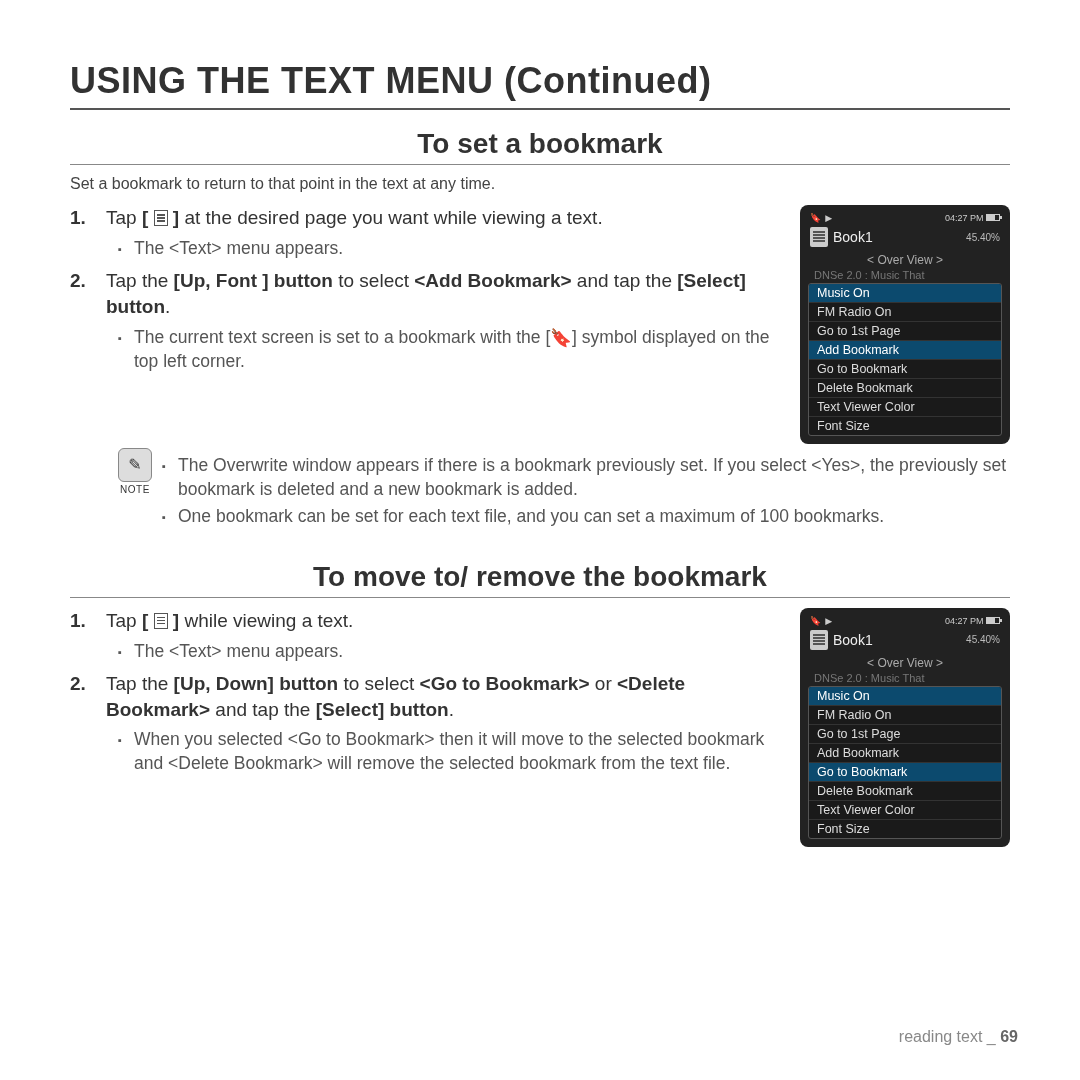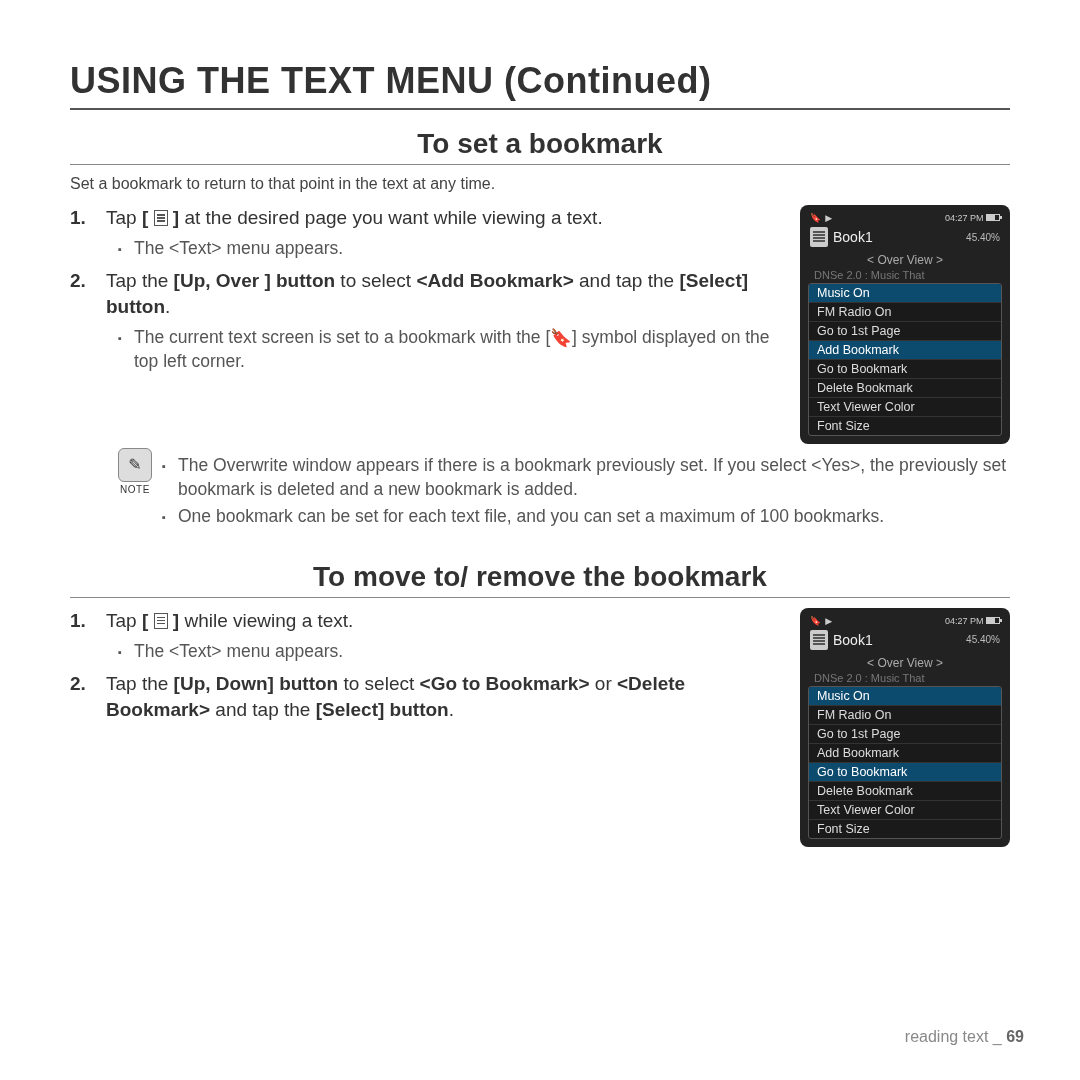--- a/index.html
+++ b/index.html
@@ -32,21 +32,21 @@
   .dev-pct { font-size: 10px; color: #bbb; }
   .dev-overview { text-align: center; color: #aaa; font-size: 12px; margin: 4px 0 2px 0; }
   .dev-faint { color: #777; font-size: 11px; padding-left: 6px; }
   .dev-menu { background: #1a1a1a; border: 1px solid #555; border-radius: 3px; margin-top: 2px; overflow: hidden; }
   .dev-item { padding: 2px 8px; font-size: 12.5px; color: #ddd; border-bottom: 1px solid #333; }
   .dev-item:last-child { border-bottom: none; }
   .dev-item.sel { background: #0c4a6e; color: #fff; }
   .glyph-box { display: inline-block; border: 1.5px solid #555; width: 14px; height: 16px; vertical-align: -2px; position: relative; }
   .glyph-box::before { content: ""; position: absolute; left: 2px; right: 2px; top: 3px; height: 1.5px; background: #555; box-shadow: 0 3px 0 #555, 0 6px 0 #555; }
   .glyph-clip { display: inline-block; vertical-align: -1px; }
-  .footer { position: absolute; bottom: 34px; right: 56px; font-size: 16px; color: #888; }
+  .footer { position: absolute; bottom: 34px; right: 62px; font-size: 16px; color: #888; }
   .footer .pn { font-weight: bold; color: #666; }
   .batt { display: inline-block; width: 14px; height: 7px; border: 1px solid #ccc; position: relative; }
   .batt::after { content: ""; position: absolute; right: -3px; top: 1px; width: 2px; height: 3px; background: #ccc; }
   .batt-fill { display: block; background: #ccc; height: 100%; }
   .section2 { margin-top: 26px; }
 </style>
 </head>
 <body>
 
 <div class="page">
@@ -58,21 +58,21 @@
   <div class="flex">
     <div class="text-col">
       <ol class="steps">
         <li>
           <span>Tap </span><b><span>[ </span><span class="glyph-box"></span><span> ]</span></b><span> at the desired page you want while viewing a text.</span>
           <ul class="sub">
             <li>The &lt;Text&gt; menu appears.</li>
           </ul>
         </li>
         <li>
-          <span>Tap the </span><b>[Up, Over ] button</b><span> to select </span><b>&lt;Add Bookmark&gt;</b><span> and tap the </span><b>[Select] button</b><span>.</span>
+          <span>Tap the </span><b>[Up, Font ] button</b><span> to select </span><b>&lt;Add Bookmark&gt;</b><span> and tap the </span><b>[Select] button</b><span>.</span>
           <ul class="sub">
             <li>
               <span>The current text screen is set to a bookmark with the [</span><span class="glyph-clip">🔖</span><span>] symbol displayed on the top left corner.</span>
             </li>
           </ul>
         </li>
       </ol>
     </div>
 
     <div class="device">
@@ -127,20 +127,23 @@
       <div class="text-col">
         <ol class="steps">
           <li>
             <span>Tap </span><b><span>[ </span><span class="glyph-box"></span><span> ]</span></b><span> while viewing a text.</span>
             <ul class="sub">
               <li>The &lt;Text&gt; menu appears.</li>
             </ul>
           </li>
           <li>
             <span>Tap the </span><b>[Up, Down] button</b><span> to select </span><b>&lt;Go to Bookmark&gt;</b><span> or </span><b>&lt;Delete Bookmark&gt;</b><span> and tap the </span><b>[Select] button</b><span>.</span>
+            <ul class="sub">
+              <li>When you selected &lt;Go to Bookmark&gt; then it will move to the selected bookmark and &lt;Delete Bookmark&gt; will remove the selected bookmark from the text file.</li>
+            </ul>
           </li>
         </ol>
       </div>
 
       <div class="device">
         <div class="dev-status">
           <span class="left">
               <span>🔖</span>
               <span>▶</span>
             </span>

